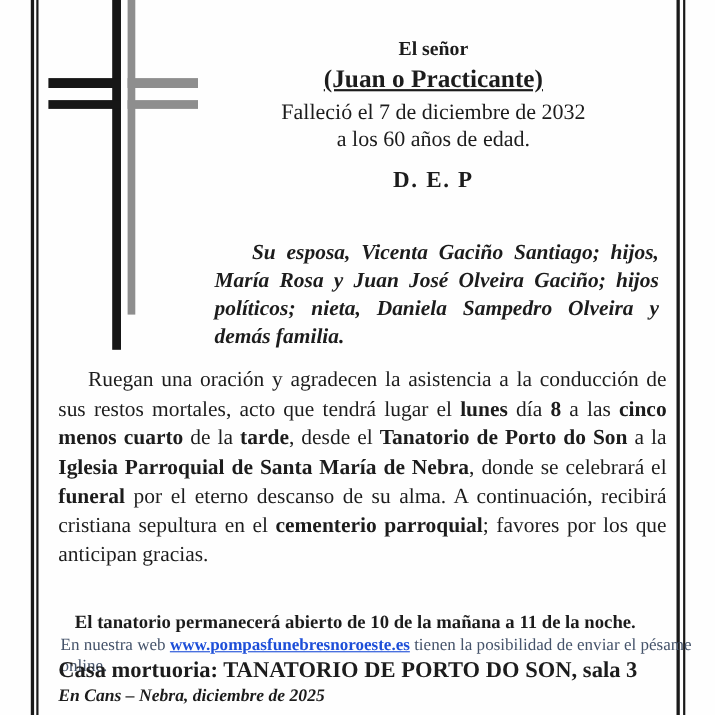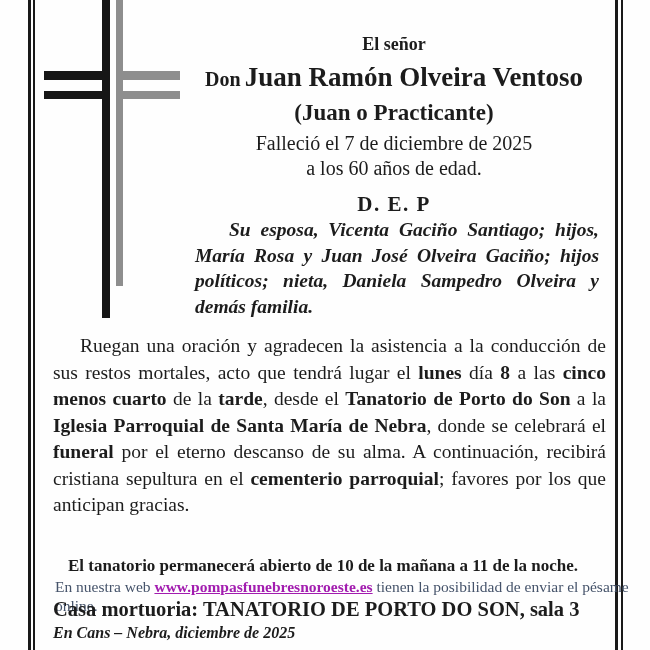--- a/index.html
+++ b/index.html
@@ -11,37 +11,37 @@
   .vline.l-outer{left:28px;width:3px;}
   .vline.l-inner{left:33px;width:2px;}
   .vline.r-inner{left:615px;width:3px;}
   .vline.r-outer{left:621px;width:2px;}
   .cross{position:absolute;left:40px;top:0;}
   .header{position:absolute;left:180px;width:428px;top:33px;text-align:center;}
   .salutation{font-size:18px;font-weight:bold;line-height:22px;}
   .name-line{margin-top:7px;line-height:30px;font-weight:bold;}
   .honorific{font-size:20px;margin-right:4px;}
   .deceased-name{font-size:27px;}
-  .alias{font-size:23px;font-weight:bold;margin-top:4px;line-height:26px;}
+  .alias{font-size:23px;font-weight:bold;margin-top:4px;line-height:26px;text-decoration:underline;}
   .death-date{font-size:20px;margin-top:5px;line-height:24px;}
   .age-line{font-size:20px;margin-top:1px;line-height:24px;}
   .rip{font-size:21px;font-weight:bold;margin-top:11px;letter-spacing:1.5px;line-height:26px;}
   .family{
     position:absolute;left:195px;width:404px;top:217px;margin:0;
     font-size:19.5px;font-weight:bold;font-style:italic;line-height:25.5px;
     text-align:justify;text-indent:34px;
   }
   .announcement{
     position:absolute;left:53px;width:553px;top:333px;margin:0;
     font-size:19.5px;line-height:26.5px;text-align:justify;text-indent:27px;
   }
   .announcement b{font-weight:bold;margin-top:44px;}
   .hours{position:absolute;left:68px;top:556px;margin:0;font-size:17px;font-weight:bold;line-height:20px;}
   .web{position:absolute;left:55px;top:577px;margin:0;font-size:15.5px;line-height:19px;color:#45536a;}
-  .web a{color:#a21caf;text-decoration:underline;font-weight:bold;}
+  .web a{color:#1d4ed8;text-decoration:underline;font-weight:bold;}
   .footer{position:absolute;left:53px;right:46px;top:599px;}
   .mortuary-line{font-size:20.5px;font-weight:bold;line-height:21px;}
   .place-date-line{font-size:16px;font-weight:bold;font-style:italic;line-height:21px;margin-top:2px;}
 </style>
 </head>
 <body>
 
 <div class="page">
 
   <div class="vline l-outer"></div>
@@ -53,25 +53,22 @@
     <rect x="76" y="0" width="7" height="286" fill="#8e8e8e"></rect>
     <rect x="76" y="71" width="64" height="9" fill="#8e8e8e"></rect>
     <rect x="76" y="91" width="64" height="8" fill="#8e8e8e"></rect>
     <rect x="62" y="0" width="8" height="318" fill="#161616"></rect>
     <rect x="4" y="71" width="66" height="9" fill="#161616"></rect>
     <rect x="4" y="91" width="66" height="8" fill="#161616"></rect>
   </svg>
 
   <div class="header">
     <div class="salutation">El señor</div>
-    <div class="name-line">
-      <span class="honorific">Don</span><span class="deceased-name">Juan Ramón Olveira Ventoso</span>
-    </div>
     <div class="alias">(Juan o Practicante)</div>
-    <div class="death-date">Falleció el 7 de diciembre de 2025</div>
+    <div class="death-date">Falleció el 7 de diciembre de 2032</div>
     <div class="age-line">a los 60 años de edad.</div>
     <div class="rip">D. E. P</div>
   </div>
 
   <p class="family">Su esposa, Vicenta Gaciño Santiago; hijos, María Rosa y Juan José Olveira Gaciño; hijos políticos; nieta, Daniela Sampedro Olveira y demás familia.</p>
 
   <p class="announcement"><span>Ruegan una oración y agradecen la asistencia a la conducción de sus restos mortales, acto que tendrá lugar el </span><b>lunes</b><span> día </span><b>8</b><span> a las </span><b>cinco menos cuarto</b><span> de la </span><b>tarde</b><span>, desde el </span><b>Tanatorio de Porto do Son</b><span> a la </span><b>Iglesia Parroquial de Santa María de Nebra</b><span>, donde se celebrará el </span><b>funeral</b><span> por el eterno descanso de su alma. A continuación, recibirá cristiana sepultura en el </span><b>cementerio parroquial</b><span>; favores por los que anticipan gracias.</span></p>
 
   <p class="hours">El tanatorio permanecerá abierto de 10 de la mañana a 11 de la noche.</p>
 

